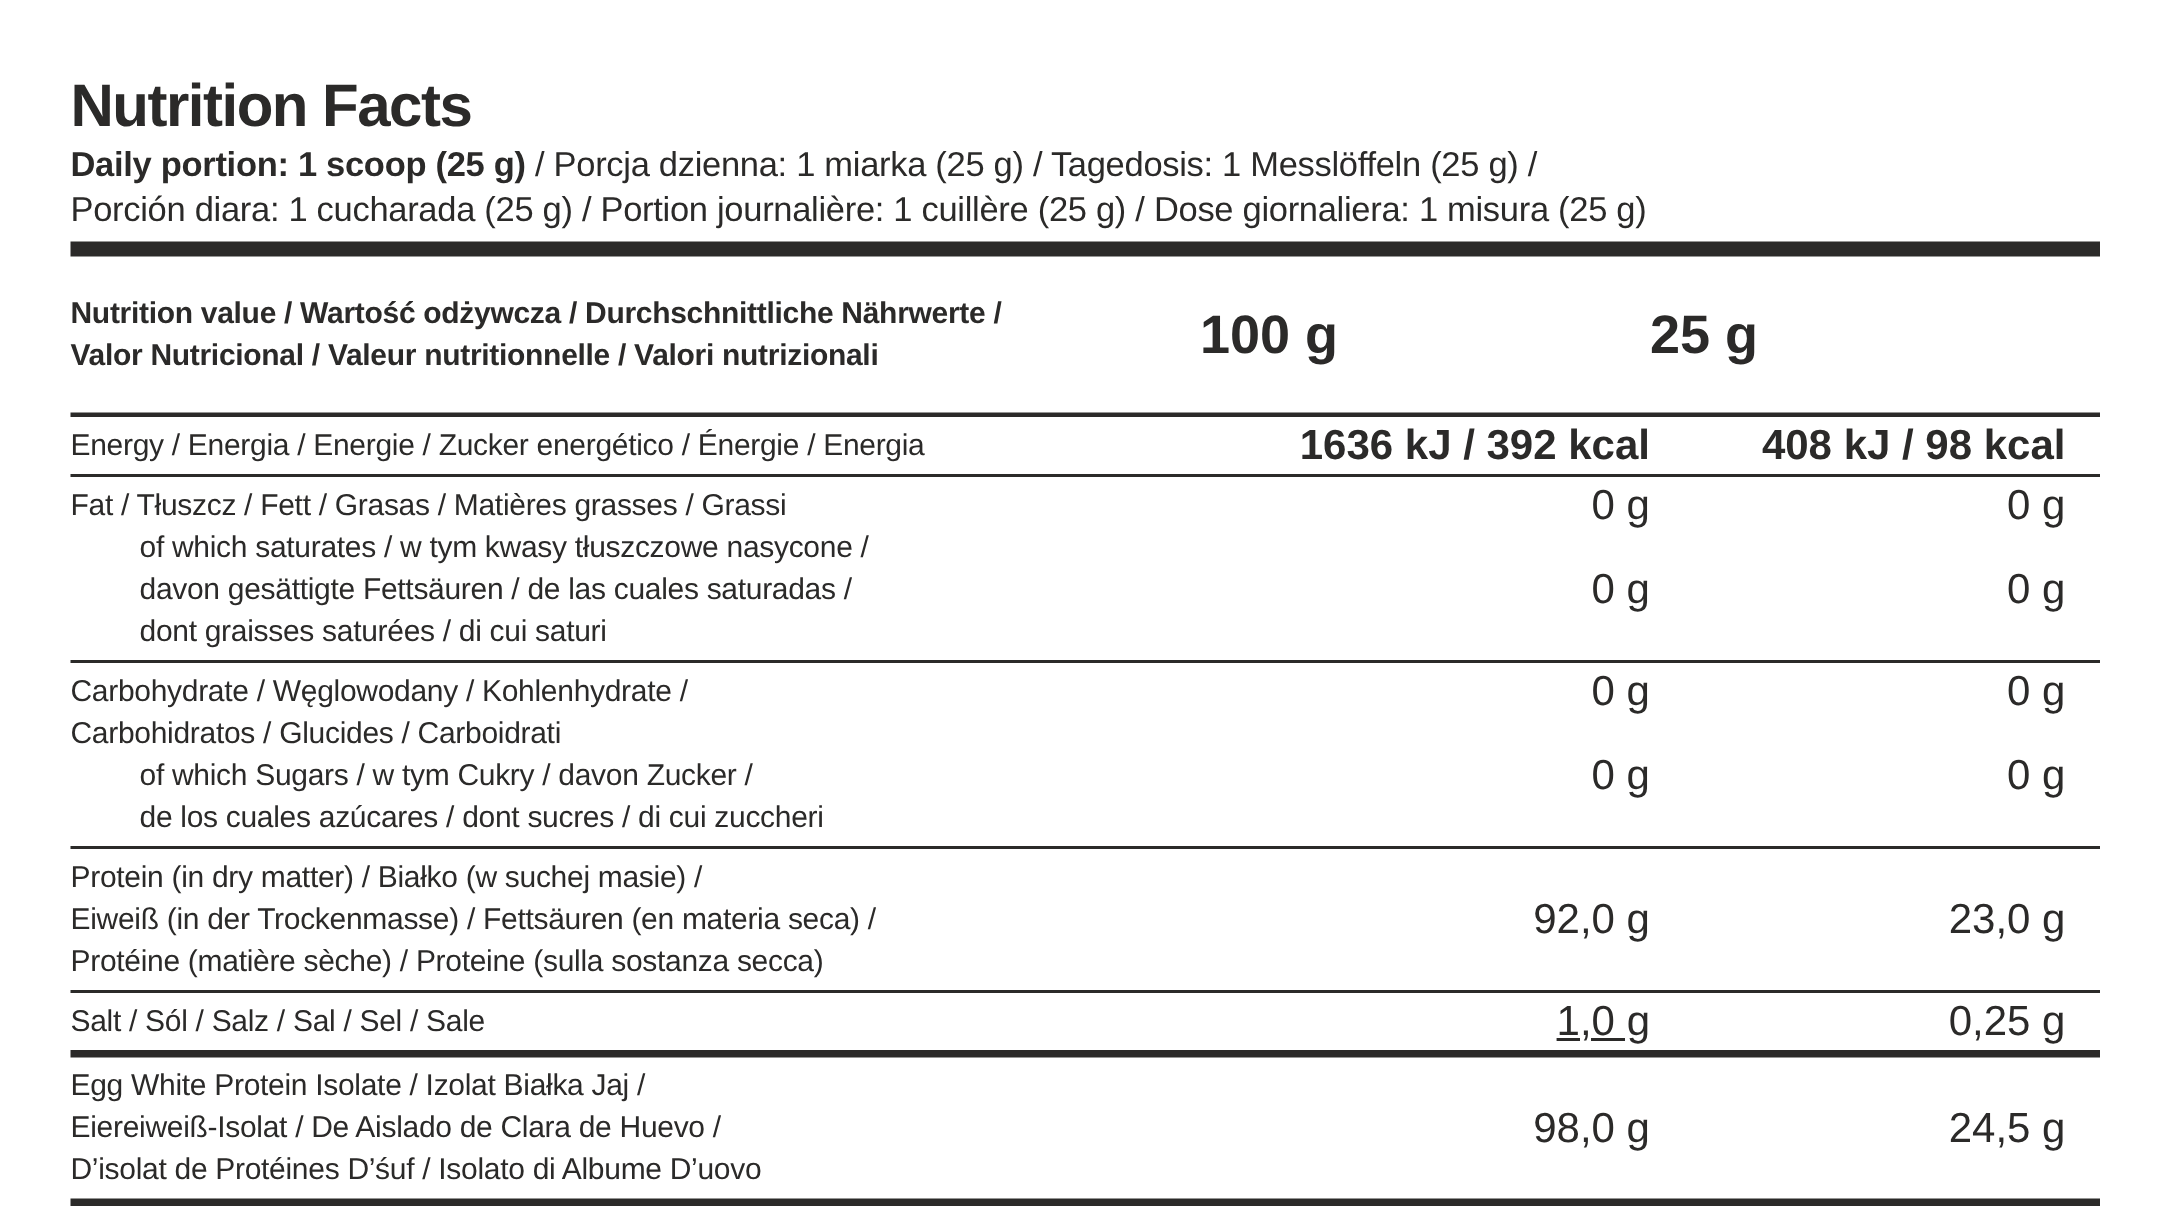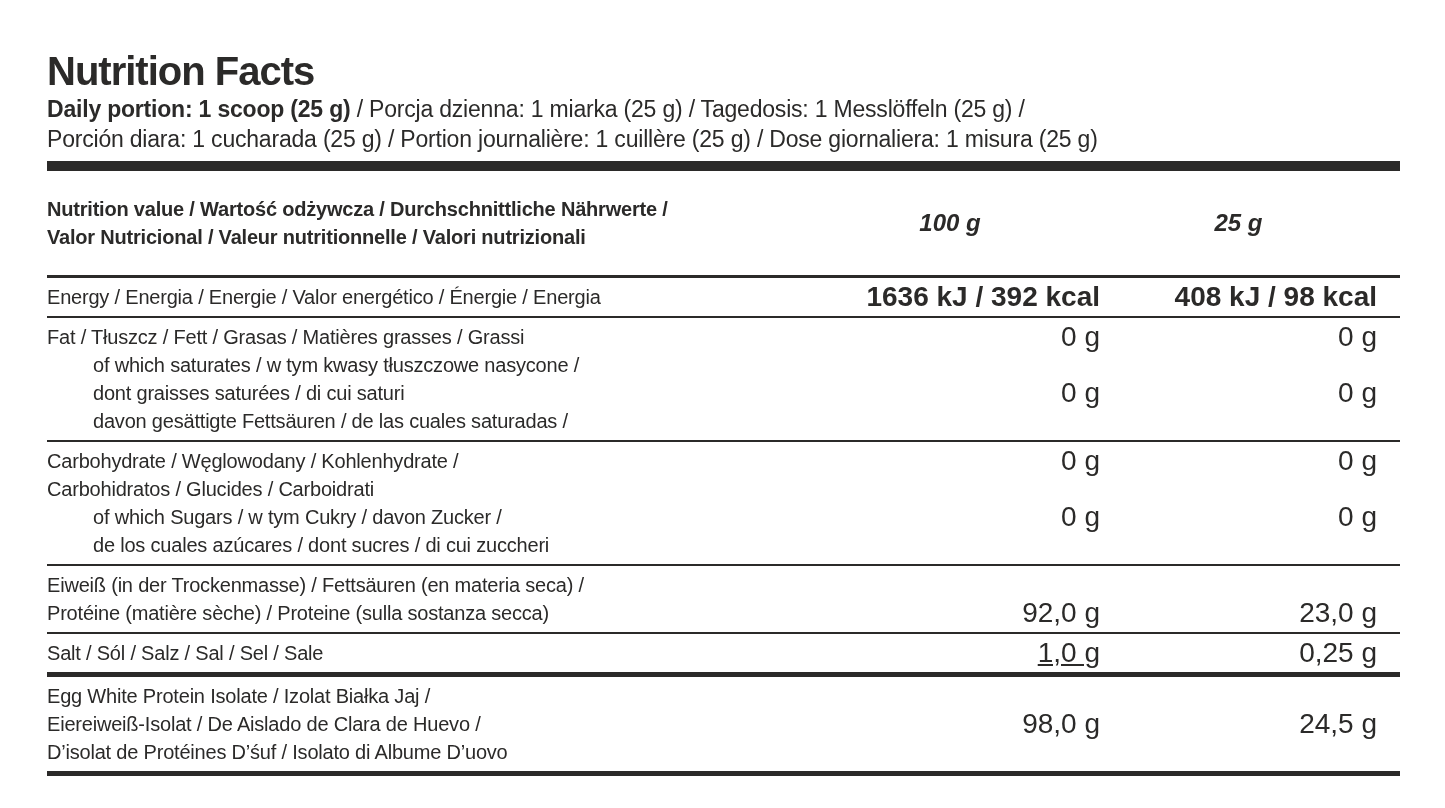--- a/index.html
+++ b/index.html
@@ -24,21 +24,21 @@
   }
   .portion-line .b{font-weight:bold;}
   .bar-thick{height:10px;background:#2b2a29;margin-top:7px;}
   
   .thead{
     display:grid;grid-template-columns:1fr 300px 300px;
     align-items:center;
     padding:24px 0;
   }
   .thead .hlabel{font-size:20px;font-weight:bold;line-height:28px;letter-spacing:-0.2px;}
-  .thead .hcol{font-size:24px;font-weight:bold;text-align:center;font-style:italic;}
+  .thead .hcol{font-size:36px;font-weight:bold;text-align:left;}
   .thead .hcol.c25{padding-right:23px;}
   .rule-header{height:3px;background:#2b2a29;}
   .rule-thin{height:2px;background:#2b2a29;}
   .rule-thick{height:5px;background:#2b2a29;}
   
   .nrow{
     display:grid;grid-template-columns:1fr 300px 300px;
     padding:5px 0;
   }
   .nrow .lines{font-size:20px;line-height:28px;letter-spacing:-0.2px;}
@@ -70,36 +70,36 @@
       <div>Valor Nutricional / Valeur nutritionnelle / Valori nutrizionali</div>
     </div>
     <div class="hcol c100">100 g</div>
     <div class="hcol c25">25 g</div>
   </div>
   <div class="rule-header"></div>
 
   <div>
       <div class="nrow">
         <div class="lines">
-          <div class="line">Energy / Energia / Energie / Valor energético / Énergie / Energia</div>
+          <div class="line">Energy / Energia / Energie / Zucker energético / Énergie / Energia</div>
         </div>
         <div class="col c100">
           <div class="val bold" style="top: 0px;">1636 kJ / 392 kcal</div>
         </div>
         <div class="col c25">
           <div class="val bold" style="top: 0px;">408 kJ / 98 kcal</div>
         </div>
       </div>
       <div class="rule-thin"></div>
       <div class="nrow">
         <div class="lines">
           <div class="line">Fat / Tłuszcz / Fett / Grasas / Matières grasses / Grassi</div>
           <div class="line indent">of which saturates / w tym kwasy tłuszczowe nasycone /</div>
+          <div class="line indent">davon gesättigte Fettsäuren / de las cuales saturadas /</div>
           <div class="line indent">dont graisses saturées / di cui saturi</div>
-          <div class="line indent">davon gesättigte Fettsäuren / de las cuales saturadas /</div>
         </div>
         <div class="col c100">
           <div class="val" style="top: 0px;">0 g</div>
           <div class="val" style="top: 56px;">0 g</div>
         </div>
         <div class="col c25">
           <div class="val" style="top: 0px;">0 g</div>
           <div class="val" style="top: 56px;">0 g</div>
         </div>
       </div>
@@ -116,20 +116,21 @@
           <div class="val" style="top: 56px;">0 g</div>
         </div>
         <div class="col c25">
           <div class="val" style="top: 0px;">0 g</div>
           <div class="val" style="top: 56px;">0 g</div>
         </div>
       </div>
       <div class="rule-thin"></div>
       <div class="nrow">
         <div class="lines">
+          <div class="line">Protein (in dry matter) / Białko (w suchej masie) /</div>
           <div class="line">Eiweiß (in der Trockenmasse) / Fettsäuren (en materia seca) /</div>
           <div class="line">Protéine (matière sèche) / Proteine (sulla sostanza secca)</div>
         </div>
         <div class="col c100">
           <div class="val" style="top: 28px;">92,0 g</div>
         </div>
         <div class="col c25">
           <div class="val" style="top: 28px;">23,0 g</div>
         </div>
       </div>

